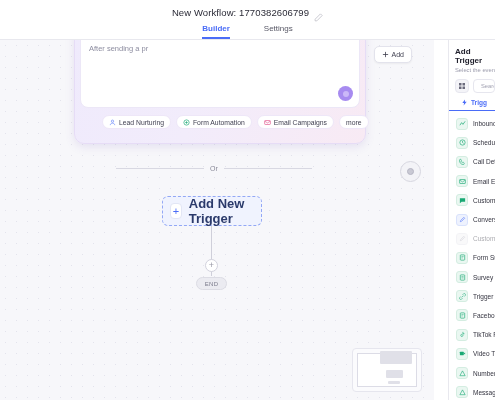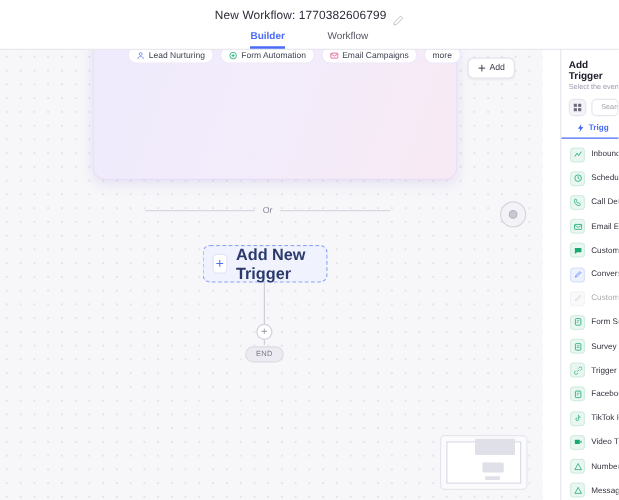--- a/index.html
+++ b/index.html
@@ -239,27 +239,33 @@
     <div class="wf-title-row">
       <span class="wf-title">New Workflow: 1770382606799</span>
       <span class="pencil-icon">
         <svg viewBox="0 0 16 16" width="9" height="9">
             <path d="M11.5 1.5l3 3L5 14H2v-3z" fill="none" stroke="#8a8a99" stroke-width="1.3"></path>
           </svg>
       </span>
     </div>
     <div class="tabs">
       <div class="tab active">Builder</div>
-      <div class="tab">Workflow</div>
+      <div class="tab">Settings</div>
     </div>
   </div>
 
   <div class="canvas">
 
     <div class="ai-card">
+      <div class="ai-input">
+        <span class="ai-input-text">After sending a pr</span>
+        <button class="send-btn">
+          <span class="send-dot"></span>
+        </button>
+      </div>
       <div class="chip-row">
         <div class="chip">
           <svg width="7" height="7" viewBox="0 0 16 16">
               <circle cx="8" cy="5" r="2.6" fill="none" stroke="#5b7cfa" stroke-width="1.4"></circle>
               <path d="M3 14c0-3 2.3-4.5 5-4.5s5 1.5 5 4.5" fill="none" stroke="#5b7cfa" stroke-width="1.4"></path>
             </svg>
           <span>Lead Nurturing</span>
         </div>
         <div class="chip">
           <svg width="7" height="7" viewBox="0 0 16 16">

